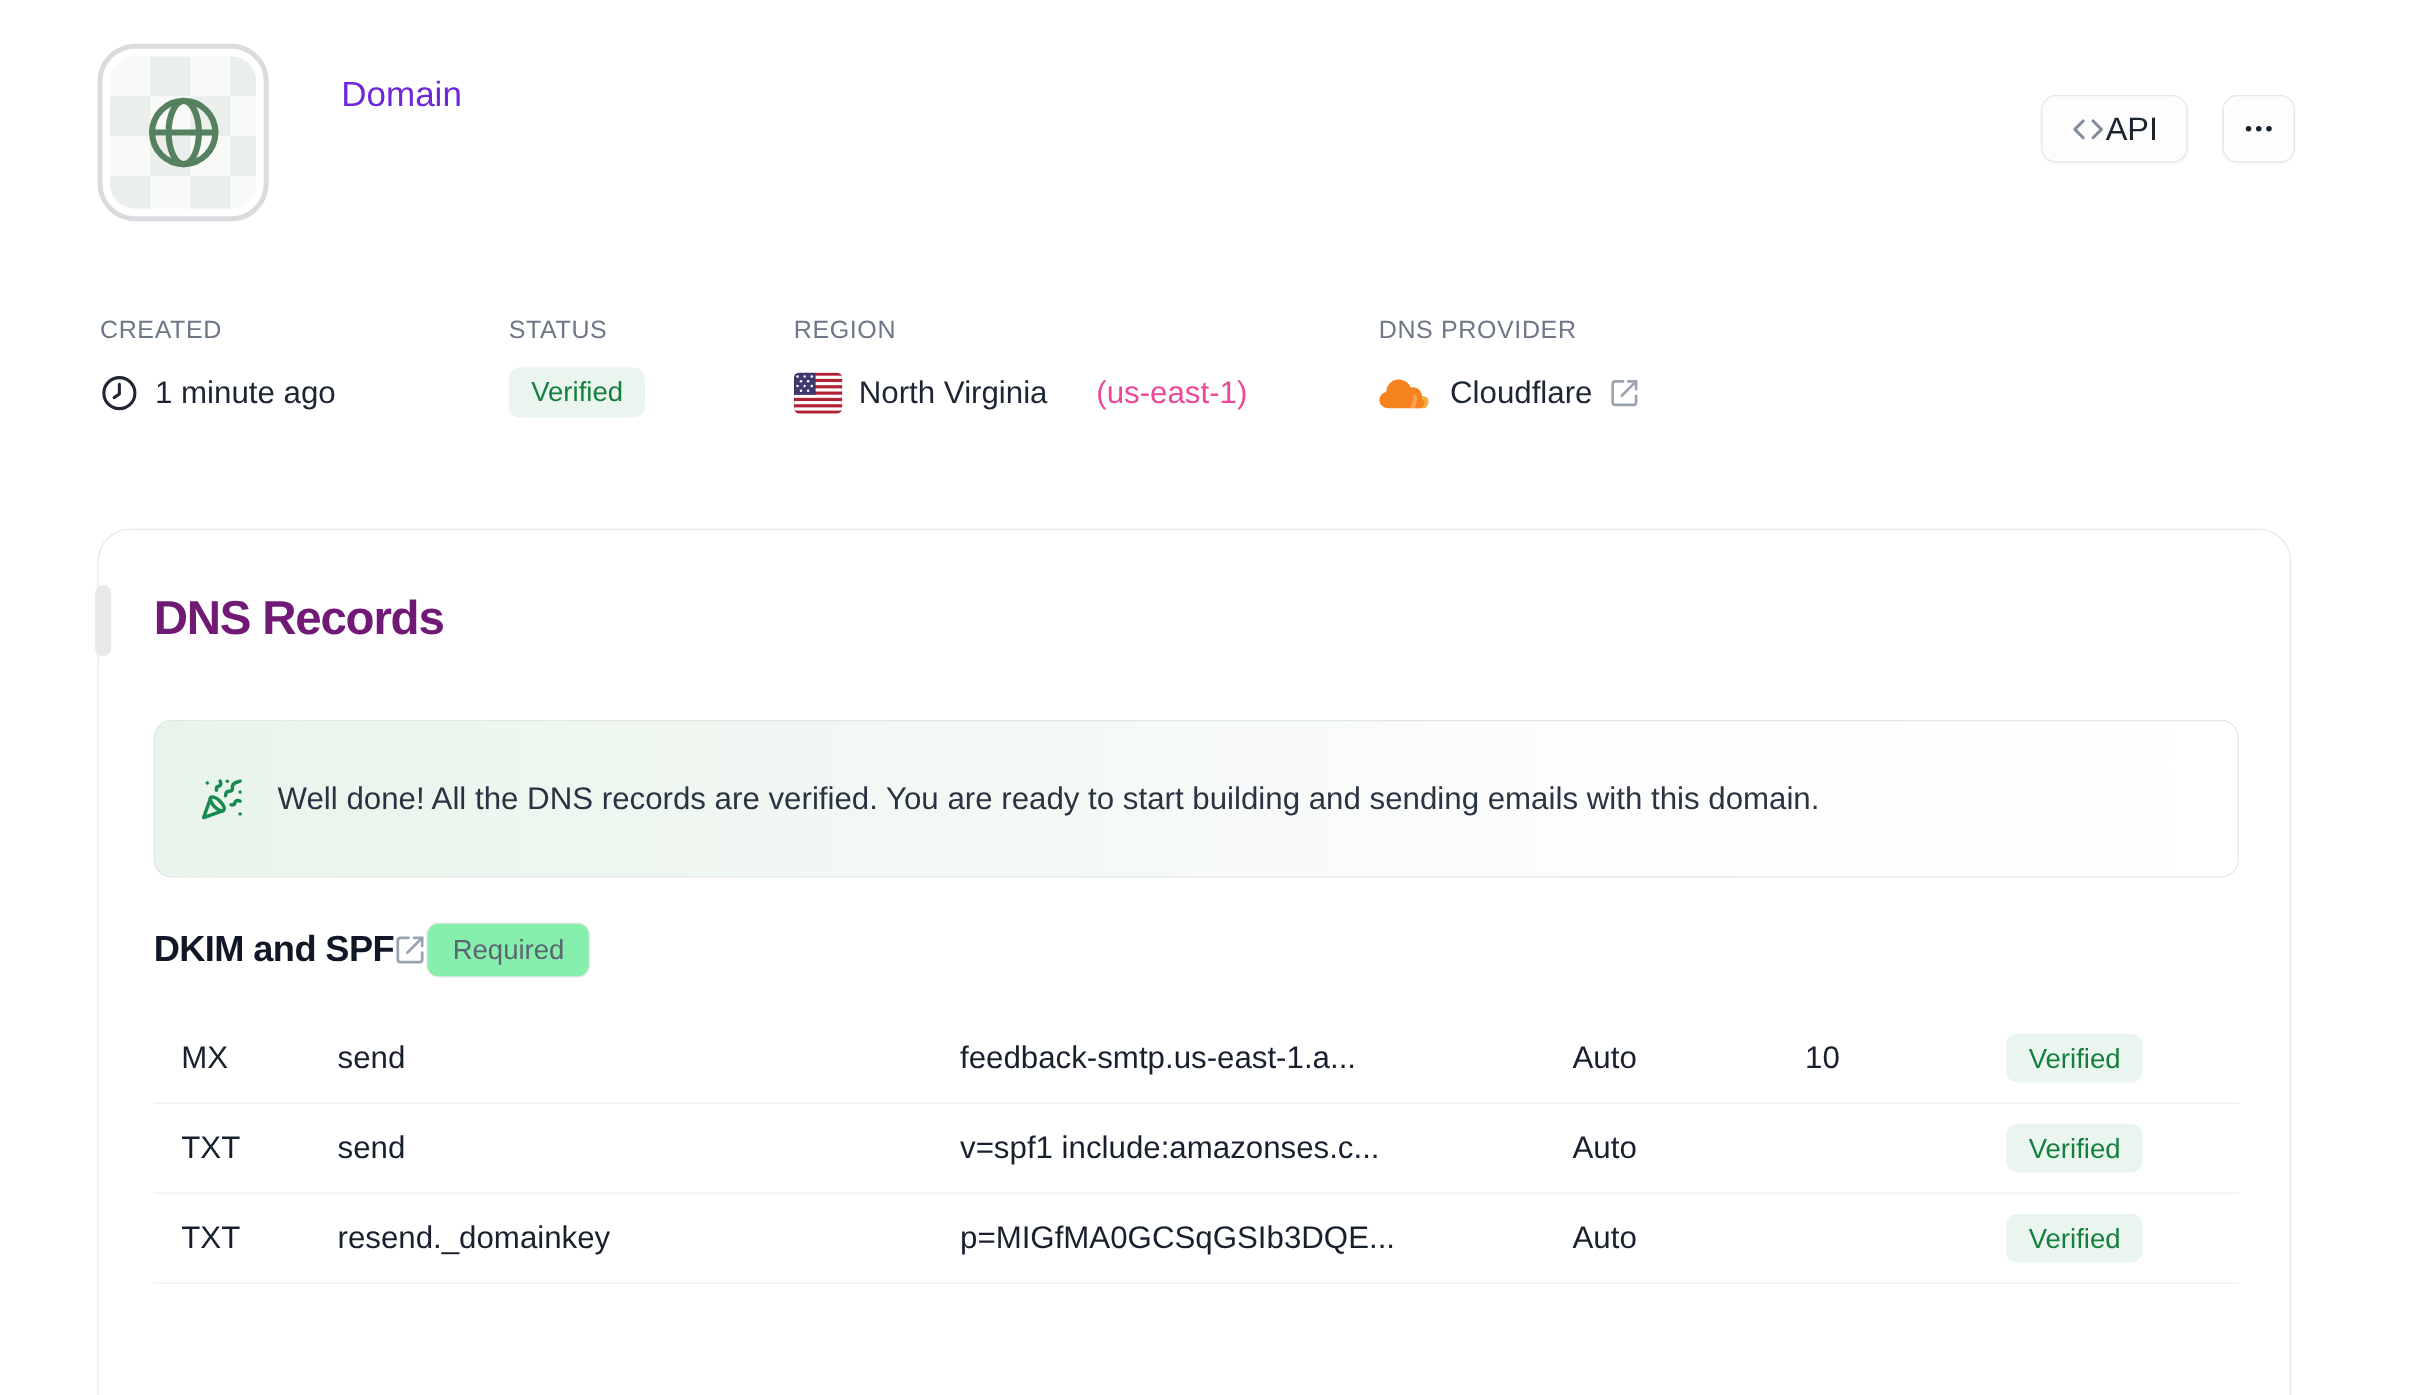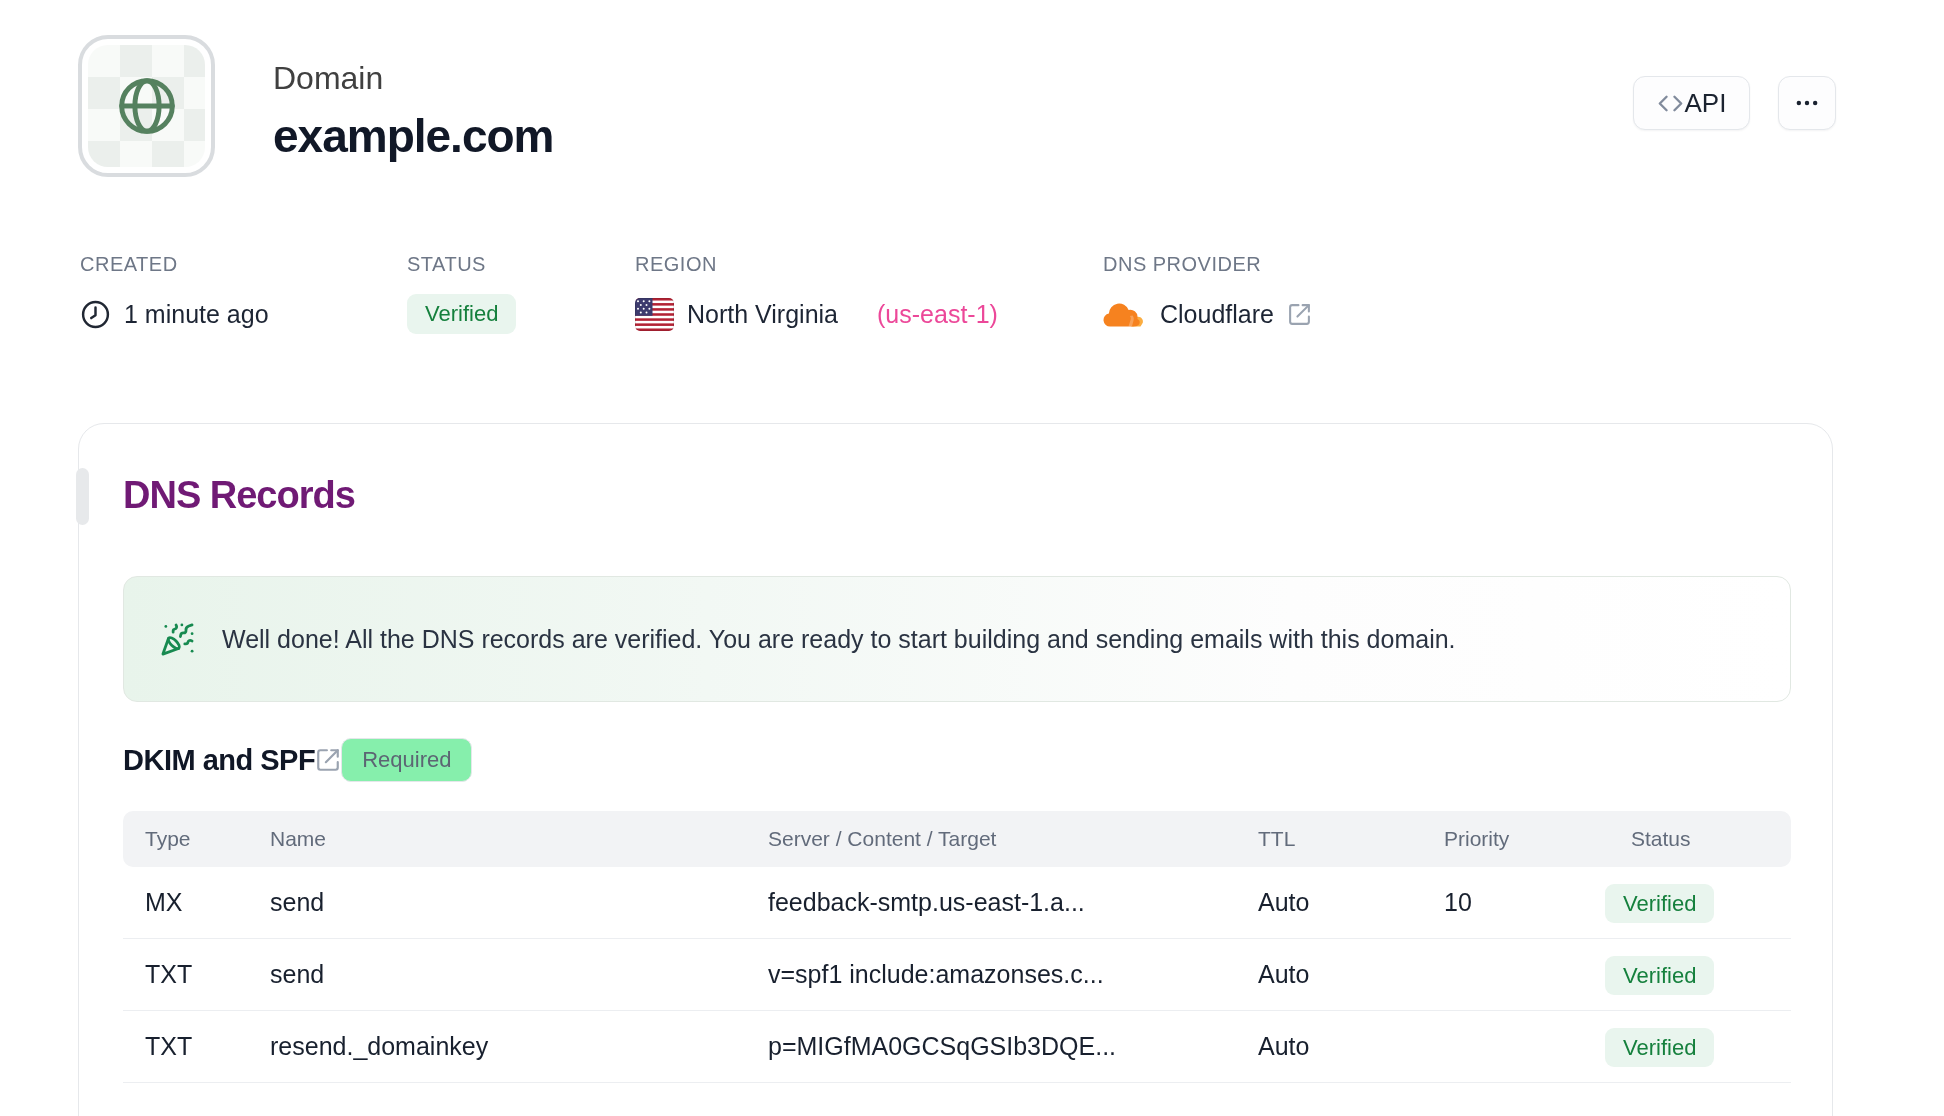--- a/index.html
+++ b/index.html
@@ -9,21 +9,21 @@
 
   
   .app-icon { left:78px; top:35px; width:137px; height:142px; border:4px solid #d9dcdf;
               border-radius:30px; background:#fff; padding:6px; }
   .app-icon-inner { width:100%; height:100%; border-radius:20px; overflow:hidden;
               background-color:#f5f8f5;
               background-image:repeating-conic-gradient(#ebefec 0% 25%, #f8faf8 0% 50%);
               background-size:64px 64px;
               display:flex; align-items:center; justify-content:center; }
   .header-text { left:273px; top:60px; }
-  .domain-label { font-size:32px; color:#404040; font-weight:500; }
+  .domain-label { font-size:28px; color:#6d28d9; font-weight:500;text-align:center; }
   .domain-title { font-size:46px; font-weight:bold; color:#111827; letter-spacing:-1px; margin-top:12px; }
 
   .btn { display:flex; align-items:center; justify-content:center; gap:1px;
          border:1.5px solid #e4e7eb; border-radius:12px; background:#fdfdfe;
          box-shadow:0 1px 2px rgba(16,24,40,.05); cursor:pointer; }
   .api-button { left:1633px; top:76px; width:117px; height:54px; font-size:26px; color:#1b2330; }
   .more-button { left:1778px; top:76px; width:58px; height:54px; }
 
   
   .meta-item { top:253px; }
@@ -71,21 +71,20 @@
     <svg width="66" height="66" viewBox="0 0 24 24" fill="none" stroke="#55815f" stroke-width="1.8" stroke-linecap="round">
       <circle cx="12" cy="12" r="9.2"></circle>
       <ellipse cx="12" cy="12" rx="4.4" ry="9.2"></ellipse>
       <line x1="2.8" y1="12" x2="21.2" y2="12"></line>
     </svg>
   </div>
 </div>
 
 <div class="abs header-text">
   <div class="domain-label">Domain</div>
-  <div class="domain-title">example.com</div>
 </div>
 
 <div class="abs btn api-button">
   <svg width="27" height="27" viewBox="0 0 24 24" fill="none" stroke="#818b9c" stroke-width="2.1" stroke-linecap="round" stroke-linejoin="round">
     <polyline points="15.5 18 21.5 12 15.5 6"></polyline>
       <polyline points="8.5 6 2.5 12 8.5 18"></polyline>
   </svg>
   <span>API</span>
 </div>
 
@@ -191,28 +190,20 @@
     <span class="section-title">DKIM and SPF</span>
     <svg width="26" height="26" viewBox="0 0 24 24" fill="none" stroke="#9aa3b0" stroke-width="2" stroke-linecap="round" stroke-linejoin="round">
       <path d="M15 3h6v6"></path>
         <path d="M10 14 21 3"></path>
       <path d="M21 14v5a2 2 0 0 1-2 2H5a2 2 0 0 1-2-2V5a2 2 0 0 1 2-2h6"></path>
     </svg>
     <span class="required-badge">Required</span>
   </div>
 
   <div class="abs dns-table">
-    <div class="trow-grid thead">
-      <div>Type</div>
-      <div>Name</div>
-      <div>Server / Content / Target</div>
-      <div>TTL</div>
-      <div>Priority</div>
-      <div class="th-status">Status</div>
-    </div>
 
     <div class="trow-grid trow">
       <div>MX</div>
       <div>send</div>
       <div>feedback-smtp.us-east-1.a...</div>
       <div>Auto</div>
       <div>10</div>
       <div><span class="badge-green">Verified</span></div>
     </div>
 

